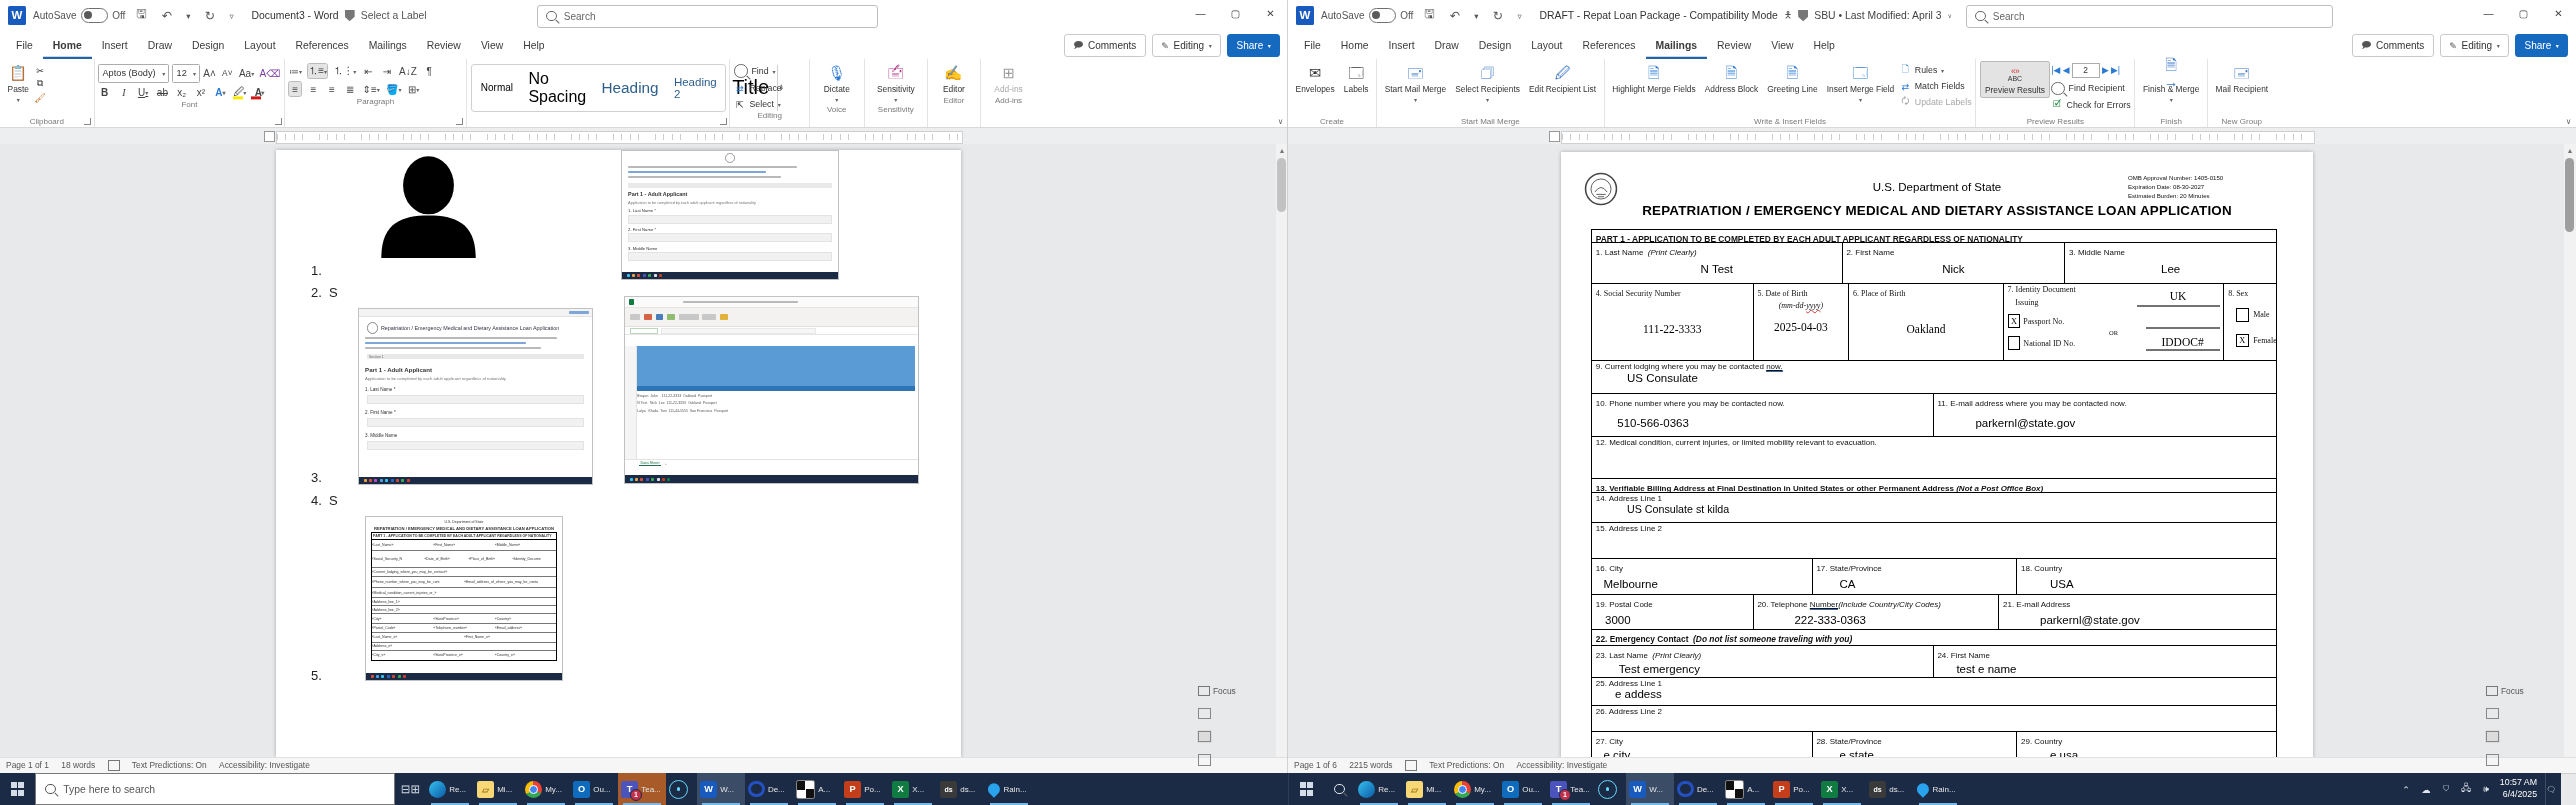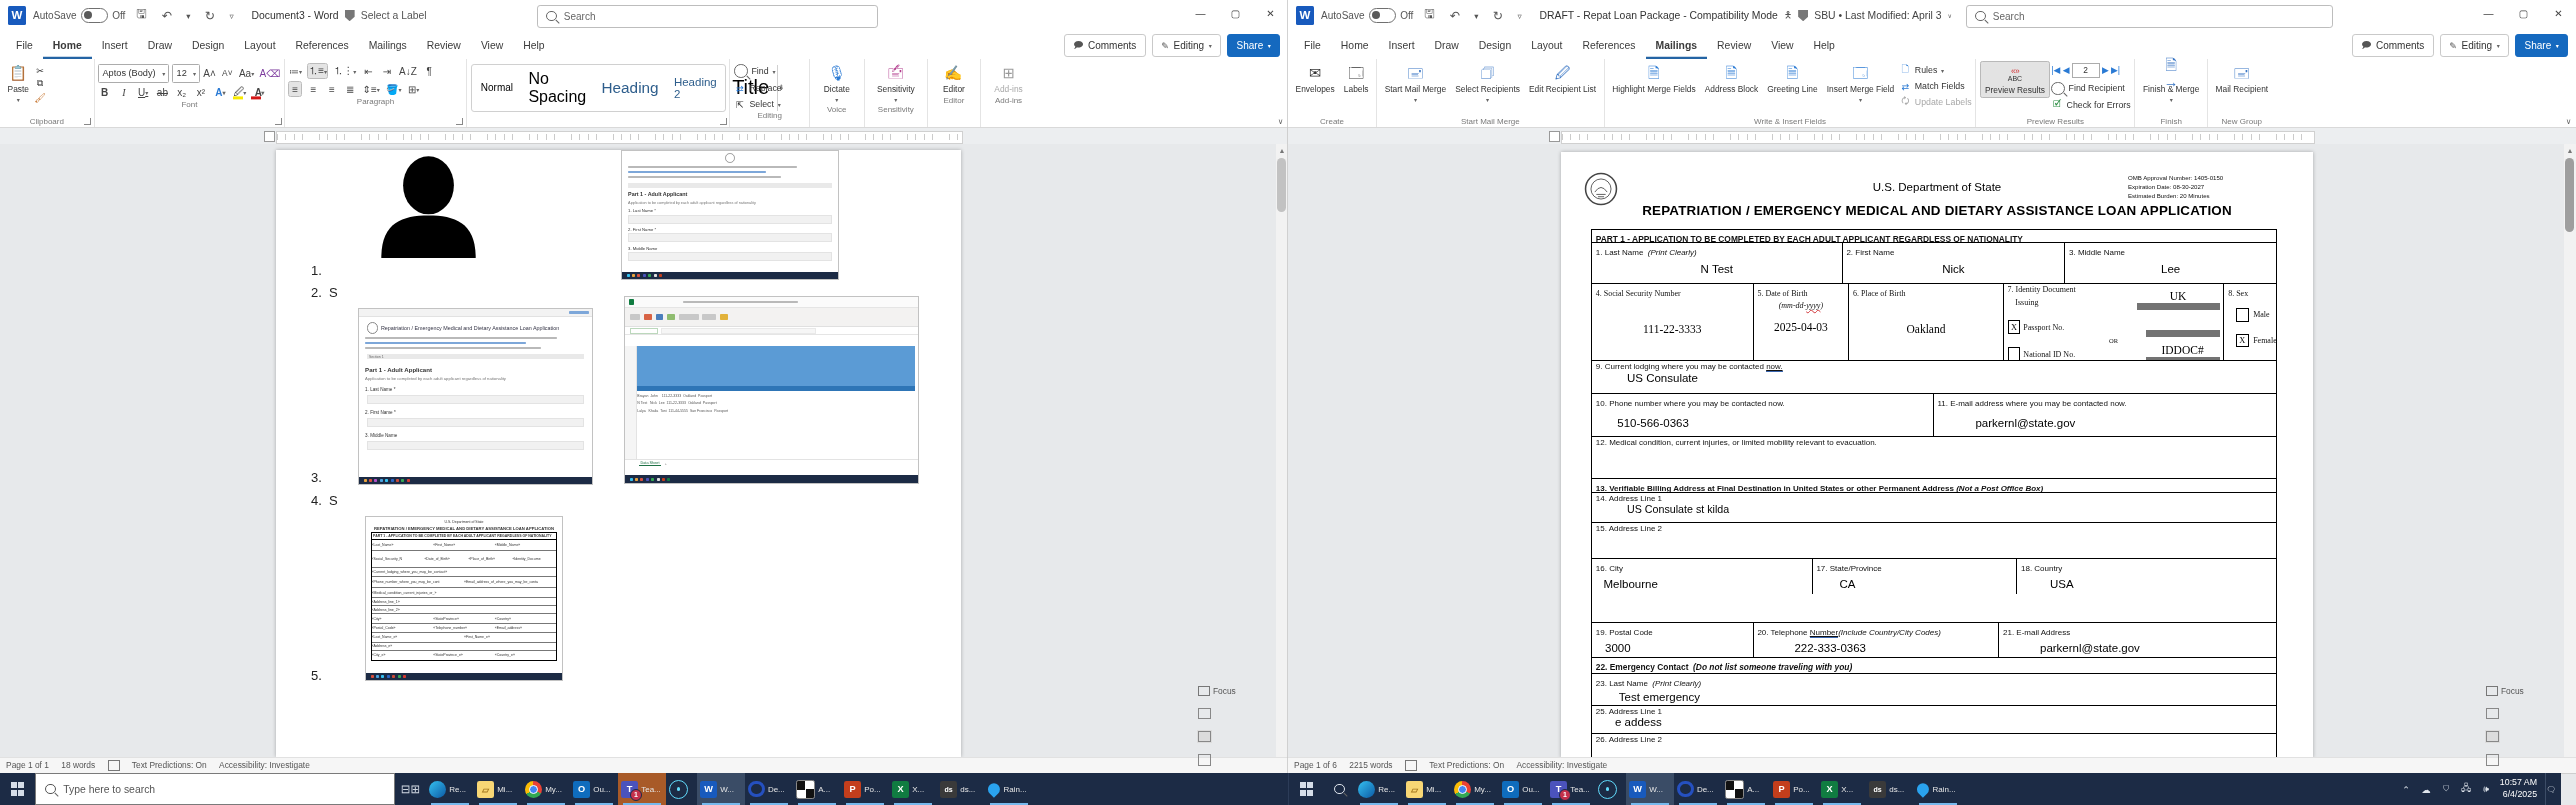--- a/index.html
+++ b/index.html
@@ -78,21 +78,21 @@
   .fr.thick{border-top:1.9px solid #000;}
   .fc{position:relative;border-left:1.2px solid #000;padding:1.5px 3.8px;overflow:hidden;}
   .fc.first{border-left:none;}
   .flab{font-size:8px;color:#111;}
   .flab i{font-style:italic;}
   .fval{font-size:11.5px;color:#000;}
   .cntr{text-align:center;}
   .cb{display:inline-flex;width:10.7px;height:11.5px;border:1px solid #000;align-items:center;justify-content:center;font-size:8.4px;flex:none;background:#fff;}
   .uln{text-decoration:underline;}
   .sqg{text-decoration:underline wavy #d13438;text-decoration-thickness:0.8px;}
-  .fieldline{display:inline-block;border-bottom:7px solid #737373;text-align:center;font-size:11.5px;line-height:13px;}
+  .fieldline{display:inline-block;border-bottom:2px solid #737373;text-align:center;font-size:11.5px;line-height:13px;}
   
   .mini{position:absolute;background:#fff;border:0.8px solid #c2c2c2;overflow:hidden;}
   .mini .bar{background:#e9e9e9;height:5.4px;}
   .tline{background:#b9b9b9;height:1.9px;border-radius:0.8px;margin:3.1px 6.1px 0;}
   .tline.blue{background:#7da7d9;}
   .minitask{position:absolute;left:0;right:0;bottom:0;height:7px;background:#1c2b45;display:flex;align-items:center;gap:2.3px;padding-left:4.6px;}
   .dot{width:3.1px;height:3.1px;border-radius:0.8px;}
   .inputbar{height:7px;background:#f1f1f1;border:0.8px solid #e3e3e3;margin:1.5px 6.1px 0;}
   .mtxt{color:#333;margin:3.1px 6.1px 0;line-height:1.2;}
   .listnum{position:absolute;font-size:13px;color:#222;}
@@ -889,21 +889,21 @@
             <div class="fc" style="width:196px;">
               <span class="flab">17.  State/Province</span>
               <div class="fval" style="margin:3.1px 0 0 23px;">CA</div>
             </div>
             <div class="fc" style="flex:1;">
               <span class="flab">18.  Country</span>
               <div class="fval" style="margin:3.1px 0 0 29px;">USA</div>
             </div>
           </div>
 
-          <div class="fr" style="height:34px;margin-top:28px;">
+          <div class="fr" style="height:34px;">
             <div class="fc first" style="width:153px;">
               <span class="flab">19.  Postal Code</span>
               <div class="fval" style="margin:3.1px 0 0 9.2px;">3000</div>
             </div>
             <div class="fc" style="width:237px;">
               <span class="flab"><span>20.  Telephone</span> <span class="uln" style="border-bottom:1.5px solid #3a66b0;">Number</span><i>(Include Country/City Codes)</i></span>
               <div class="fval" style="margin:3.1px 0 0 37px;">222-333-0363</div>
             </div>
             <div class="fc" style="flex:1;">
               <span class="flab">21.  E-mail Address</span>
@@ -912,20 +912,24 @@
           </div>
 
           <div class="fr thick" style="height:14.6px;border-bottom:1.2px solid #000;">
             <div class="fc first" style="flex:1;"><span class="flab" style="font-weight:bold;font-size:8.4px;"><span>22.  Emergency Contact</span>&nbsp; <i>(Do not list someone traveling with you)</i></span></div>
           </div>
 
           <div class="fr first" style="height:31px;">
             <div class="fc first" style="width:333px;">
               <span class="flab"><span>23.  Last Name</span>&nbsp; <i>(Print Clearly)</i></span>
               <div class="fval" style="margin:1.5px 0 0 23px;">Test emergency</div>
+            </div>
+            <div class="fc" style="flex:1;">
+              <span class="flab">24.  First Name</span>
+              <div class="fval" style="margin:1.5px 0 0 19px;">test e name</div>
             </div>
           </div>
 
           <div class="fr" style="height:27px;flex-direction:column;">
             <span class="flab" style="padding:1.5px 3.8px 0;">25.  Address Line 1</span>
             <span class="fval" style="padding:0 0 0 23px;">e addess</span>
           </div>
 
           <div class="fr" style="height:25px;flex-direction:column;">
             <span class="flab" style="padding:1.5px 3.8px 0;">26.  Address Line 2</span>

